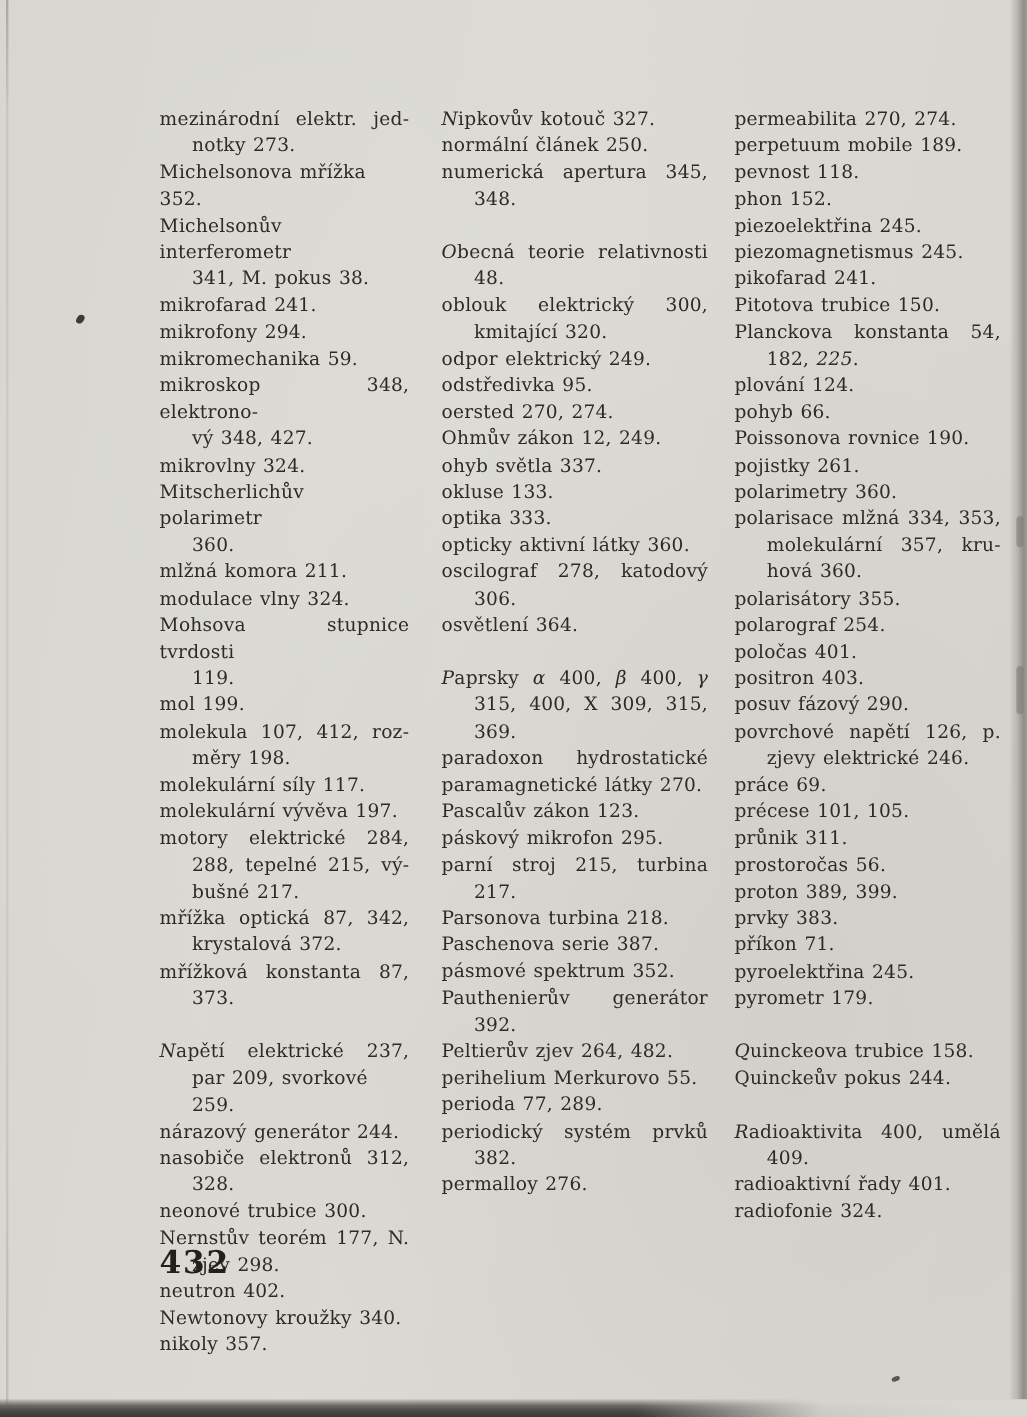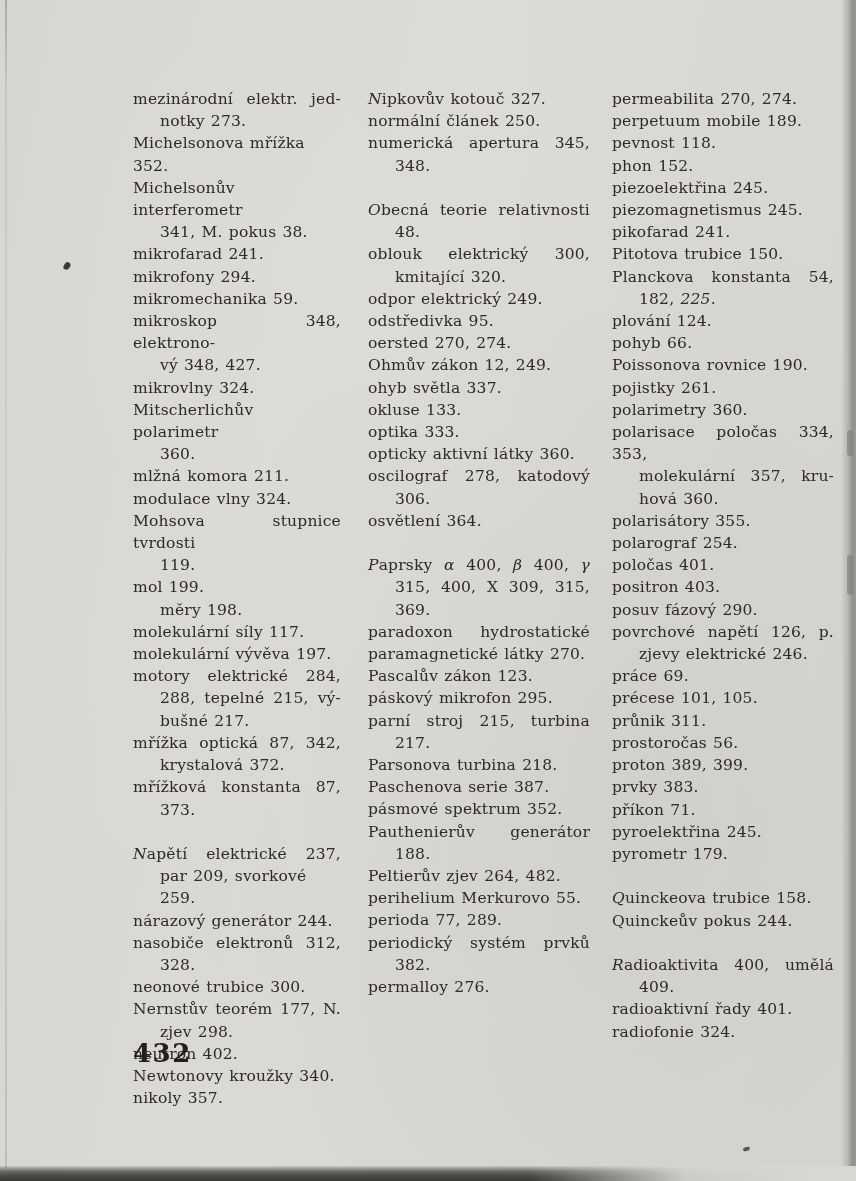--- a/index.html
+++ b/index.html
@@ -81,20 +81,21 @@
       <div class="line just">mikroskop 348, elektrono-</div>
       <div class="line indent">vý 348, 427.</div>
       <div class="line">mikrovlny 324.</div>
       <div class="line just">Mitscherlichův polarimetr</div>
       <div class="line indent">360.</div>
       <div class="line">mlžná komora 211.</div>
       <div class="line">modulace vlny 324.</div>
       <div class="line just">Mohsova stupnice tvrdosti</div>
       <div class="line indent">119.</div>
       <div class="line">mol 199.</div>
+      <div class="line just">molekula 107, 412, roz-</div>
       <div class="line indent">měry 198.</div>
       <div class="line">molekulární síly 117.</div>
       <div class="line">molekulární vývěva 197.</div>
       <div class="line just">motory elektrické 284,</div>
       <div class="line indent just">288, tepelné 215, vý-</div>
       <div class="line indent">bušné 217.</div>
       <div class="line just">mřížka optická 87, 342,</div>
       <div class="line indent">krystalová 372.</div>
       <div class="line just">mřížková konstanta 87,</div>
       <div class="line indent">373.</div>
@@ -139,21 +140,21 @@
       <div class="line just">paradoxon hydrostatické</div>
       <div class="line">paramagnetické látky 270.</div>
       <div class="line">Pascalův zákon 123.</div>
       <div class="line">páskový mikrofon 295.</div>
       <div class="line just">parní stroj 215, turbina</div>
       <div class="line indent">217.</div>
       <div class="line">Parsonova turbina 218.</div>
       <div class="line">Paschenova serie 387.</div>
       <div class="line">pásmové spektrum 352.</div>
       <div class="line just">Pauthenierův generátor</div>
-      <div class="line indent">188.</div>
+      <div class="line indent">392.</div>
       <div class="line">Peltierův zjev 264, 482.</div>
       <div class="line">perihelium Merkurovo 55.</div>
       <div class="line">perioda 77, 289.</div>
       <div class="line just">periodický systém prvků</div>
       <div class="line indent">382.</div>
       <div class="line">permalloy 276.</div>
     </div>
   <div class="col" id="col3">
       <div class="line">permeabilita 270, 274.</div>
       <div class="line">perpetuum mobile 189.</div>
@@ -163,21 +164,21 @@
       <div class="line">piezomagnetismus 245.</div>
       <div class="line">pikofarad 241.</div>
       <div class="line">Pitotova trubice 150.</div>
       <div class="line just">Planckova konstanta 54,</div>
       <div class="line indent">182, <i>225</i>.</div>
       <div class="line">plování 124.</div>
       <div class="line">pohyb 66.</div>
       <div class="line">Poissonova rovnice 190.</div>
       <div class="line">pojistky 261.</div>
       <div class="line">polarimetry 360.</div>
-      <div class="line just">polarisace poločas 334, 353,</div>
+      <div class="line just">polarisace mlžná 334, 353,</div>
       <div class="line indent just">molekulární 357, kru-</div>
       <div class="line indent">hová 360.</div>
       <div class="line">polarisátory 355.</div>
       <div class="line">polarograf 254.</div>
       <div class="line">poločas 401.</div>
       <div class="line">positron 403.</div>
       <div class="line">posuv fázový 290.</div>
       <div class="line just">povrchové napětí 126, p.</div>
       <div class="line indent">zjevy elektrické 246.</div>
       <div class="line">práce 69.</div>

